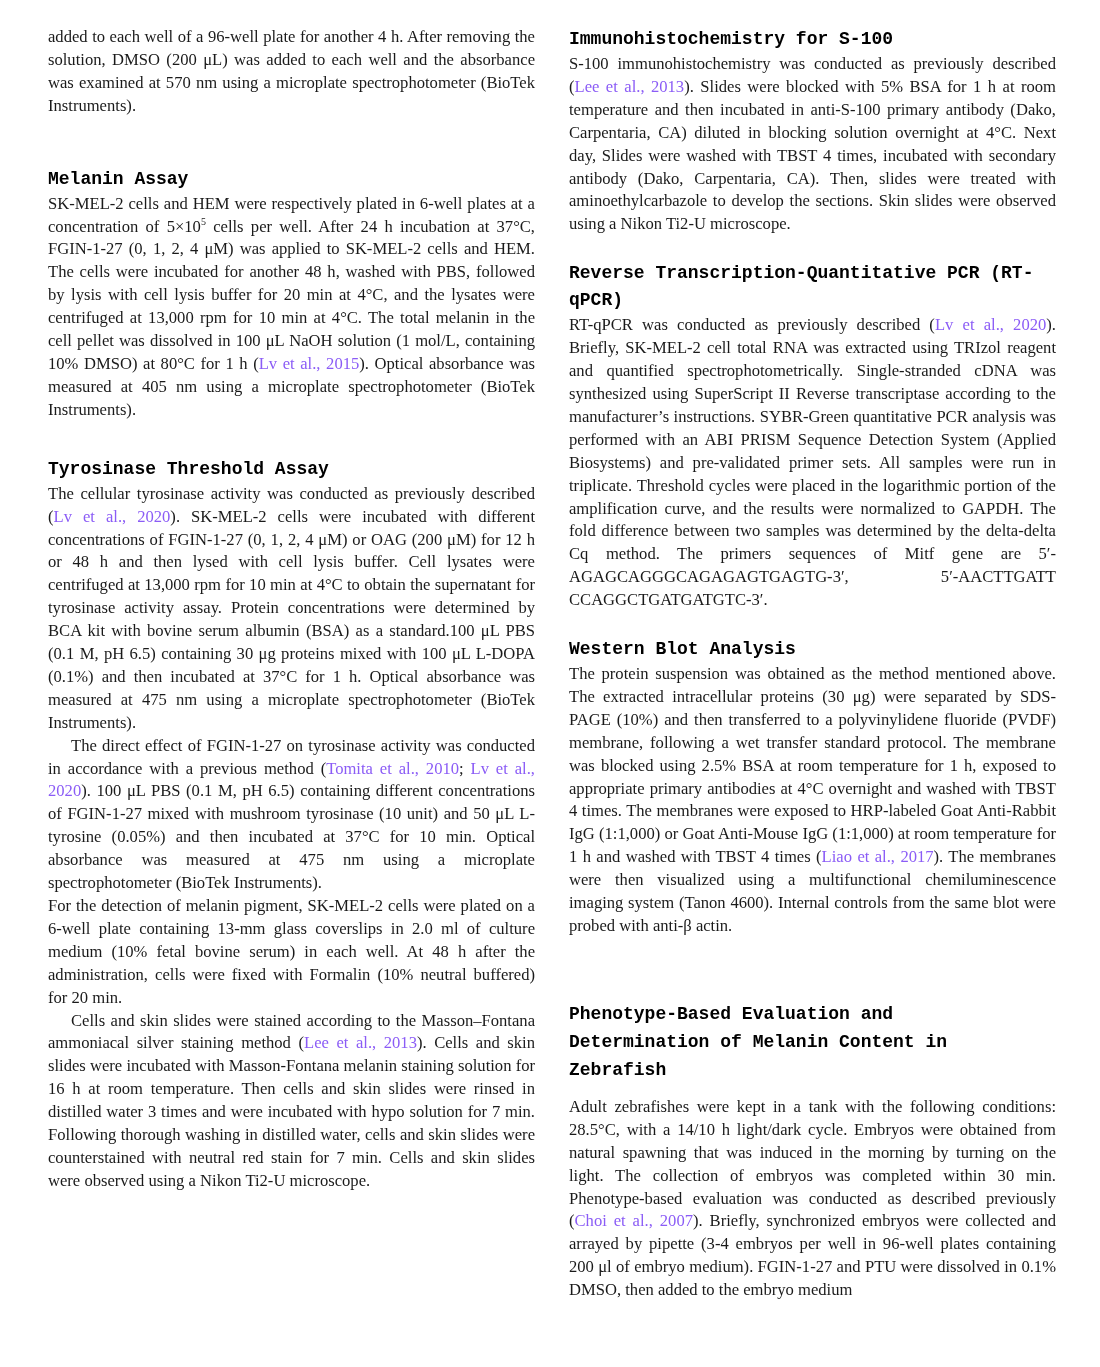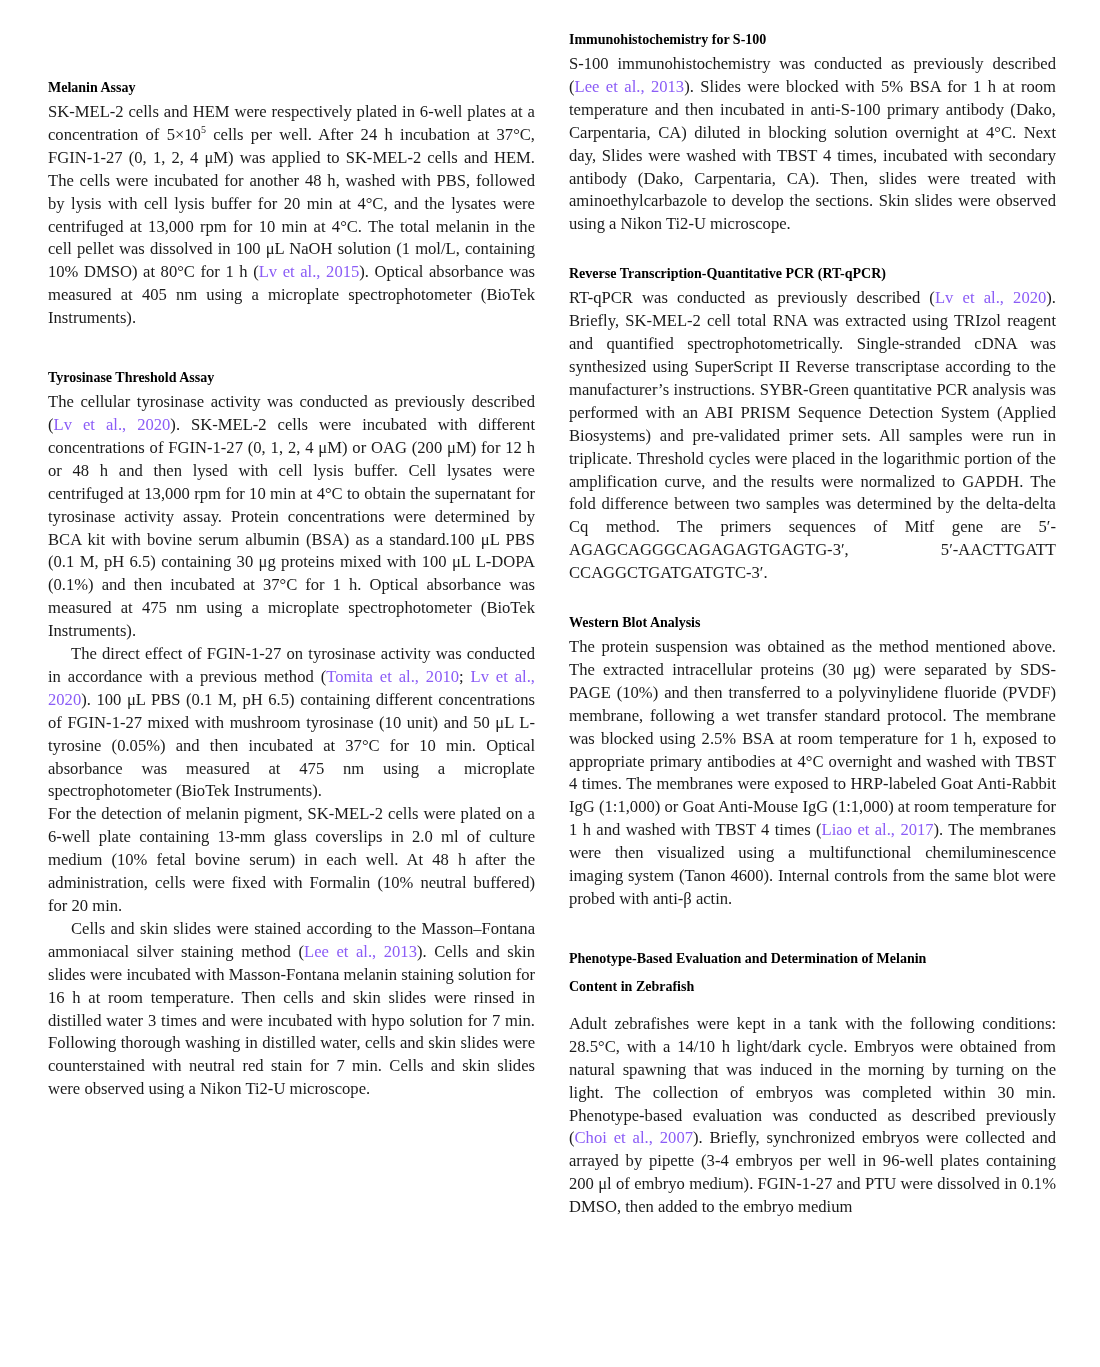--- a/index.html
+++ b/index.html
@@ -2,28 +2,29 @@
 <html><head>
 <meta charset="utf-8">
 <style>
   html, body { margin: 0; padding: 0; background: #ffffff; }
   body { width: 1100px; height: 1367px; position: relative; overflow: hidden; color: #1a1a1a; }
   .col { position: absolute; top: 26px; width: 487px; }
   .col-left { left: 48px; }
   .col-right { left: 569px; }
   p { margin: 0; font-family: "Liberation Serif", serif; font-size: 16.6px; line-height: 22.9px; text-align: justify; }
   p.indent { text-indent: 23px; }
-  h2 { margin: 0; font-family: Liberation Serif, serif; font-weight: bold; font-size: 14px; line-height: 27px; color: #000; }
+  h2 { margin: 0; font-family: Liberation Mono, monospace; font-weight: bold; font-size: 18px; line-height: 27px; color: #000; }
   .ref { color: #8b5cf6; }
   sup { font-size: 10px; line-height: 0; }
 </style>
 </head>
 <body>
 
 <div class="col col-left">
+  <p>added to each well of a 96-well plate for another 4 h. After removing the solution, DMSO (200 μL) was added to each well and the absorbance was examined at 570 nm using a microplate spectrophotometer (BioTek Instruments).</p>
 
   <h2 style="margin-top:48px">Melanin Assay</h2>
   <p><span>SK-MEL-2 cells and HEM were respectively plated in 6-well plates at a concentration of 5×10</span><sup>5</sup><span> cells per well. After 24 h incubation at 37°C, FGIN-1-27 (0, 1, 2, 4 μM) was applied to SK-MEL-2 cells and HEM. The cells were incubated for another 48 h, washed with PBS, followed by lysis with cell lysis buffer for 20 min at 4°C, and the lysates were centrifuged at 13,000 rpm for 10 min at 4°C. The total melanin in the cell pellet was dissolved in 100 μL NaOH solution (1 mol/L, containing 10% DMSO) at 80°C for 1 h (</span><a class="ref">Lv et al., 2015</a><span>). Optical absorbance was measured at 405 nm using a microplate spectrophotometer (BioTek Instruments).</span></p>
 
   <h2 style="margin-top:34px">Tyrosinase Threshold Assay</h2>
   <p><span>The cellular tyrosinase activity was conducted as previously described (</span><a class="ref">Lv et al., 2020</a><span>). SK-MEL-2 cells were incubated with different concentrations of FGIN-1-27 (0, 1, 2, 4 μM) or OAG (200 μM) for 12 h or 48 h and then lysed with cell lysis buffer. Cell lysates were centrifuged at 13,000 rpm for 10 min at 4°C to obtain the supernatant for tyrosinase activity assay. Protein concentrations were determined by BCA kit with bovine serum albumin (BSA) as a standard.100 μL PBS (0.1 M, pH 6.5) containing 30 μg proteins mixed with 100 μL L-DOPA (0.1%) and then incubated at 37°C for 1 h. Optical absorbance was measured at 475 nm using a microplate spectrophotometer (BioTek Instruments).</span></p>
   <p class="indent"><span>The direct effect of FGIN-1-27 on tyrosinase activity was conducted in accordance with a previous method (</span><a class="ref">Tomita et al., 2010</a><span>; </span><a class="ref">Lv et al., 2020</a><span>). 100 μL PBS (0.1 M, pH 6.5) containing different concentrations of FGIN-1-27 mixed with mushroom tyrosinase (10 unit) and 50 μL L-tyrosine (0.05%) and then incubated at 37°C for 10 min. Optical absorbance was measured at 475 nm using a microplate spectrophotometer (BioTek Instruments).</span></p>
 
   <p>For the detection of melanin pigment, SK-MEL-2 cells were plated on a 6-well plate containing 13-mm glass coverslips in 2.0 ml of culture medium (10% fetal bovine serum) in each well. At 48 h after the administration, cells were fixed with Formalin (10% neutral buffered) for 20 min.</p>
   <p class="indent"><span>Cells and skin slides were stained according to the Masson–Fontana ammoniacal silver staining method (</span><a class="ref">Lee et al., 2013</a><span>). Cells and skin slides were incubated with Masson-Fontana melanin staining solution for 16 h at room temperature. Then cells and skin slides were rinsed in distilled water 3 times and were incubated with hypo solution for 7 min. Following thorough washing in distilled water, cells and skin slides were counterstained with neutral red stain for 7 min. Cells and skin slides were observed using a Nikon Ti2-U microscope.</span></p>
@@ -32,15 +33,15 @@
 <div class="col col-right">
   <h2>Immunohistochemistry for S-100</h2>
   <p><span>S-100 immunohistochemistry was conducted as previously described (</span><a class="ref">Lee et al., 2013</a><span>). Slides were blocked with 5% BSA for 1 h at room temperature and then incubated in anti-S-100 primary antibody (Dako, Carpentaria, CA) diluted in blocking solution overnight at 4°C. Next day, Slides were washed with TBST 4 times, incubated with secondary antibody (Dako, Carpentaria, CA). Then, slides were treated with aminoethylcarbazole to develop the sections. Skin slides were observed using a Nikon Ti2-U microscope.</span></p>
 
   <h2 style="margin-top:24px; width:470px">Reverse Transcription-Quantitative PCR (RT-qPCR)</h2>
   <p><span>RT-qPCR was conducted as previously described (</span><a class="ref">Lv et al., 2020</a><span>). Briefly, SK-MEL-2 cell total RNA was extracted using TRIzol reagent and quantified spectrophotometrically. Single-stranded cDNA was synthesized using SuperScript II Reverse transcriptase according to the manufacturer’s instructions. SYBR-Green quantitative PCR analysis was performed with an ABI PRISM Sequence Detection System (Applied Biosystems) and pre-validated primer sets. All samples were run in triplicate. Threshold cycles were placed in the logarithmic portion of the amplification curve, and the results were normalized to GAPDH. The fold difference between two samples was determined by the delta-delta Cq method. The primers sequences of Mitf gene are 5′-AGAGCAGGGCAGAGAGTGAGTG-3′, 5′-AACTTGATT CCAGGCTGATGATGTC-3′.</span></p>
 
   <h2 style="margin-top:24px">Western Blot Analysis</h2>
   <p><span>The protein suspension was obtained as the method mentioned above. The extracted intracellular proteins (30 μg) were separated by SDS-PAGE (10%) and then transferred to a polyvinylidene fluoride (PVDF) membrane, following a wet transfer standard protocol. The membrane was blocked using 2.5% BSA at room temperature for 1 h, exposed to appropriate primary antibodies at 4°C overnight and washed with TBST 4 times. The membranes were exposed to HRP-labeled Goat Anti-Rabbit IgG (1:1,000) or Goat Anti-Mouse IgG (1:1,000) at room temperature for 1 h and washed with TBST 4 times (</span><a class="ref">Liao et al., 2017</a><span>). The membranes were then visualized using a multifunctional chemiluminescence imaging system (Tanon 4600). Internal controls from the same blot were probed with anti-β actin.</span></p>
 
-  <h2 style="margin-top:34px; width:400px; line-height:28px">Phenotype-Based Evaluation and Determination of Melanin Content in Zebrafish</h2>
+  <h2 style="margin-top:62px; width:400px; line-height:28px">Phenotype-Based Evaluation and Determination of Melanin Content in Zebrafish</h2>
   <p style="margin-top:12px"><span>Adult zebrafishes were kept in a tank with the following conditions: 28.5°C, with a 14/10 h light/dark cycle. Embryos were obtained from natural spawning that was induced in the morning by turning on the light. The collection of embryos was completed within 30 min. Phenotype-based evaluation was conducted as described previously (</span><a class="ref">Choi et al., 2007</a><span>). Briefly, synchronized embryos were collected and arrayed by pipette (3-4 embryos per well in 96-well plates containing 200 μl of embryo medium). FGIN-1-27 and PTU were dissolved in 0.1% DMSO, then added to the embryo medium</span></p>
 </div>
 
 </body></html>

